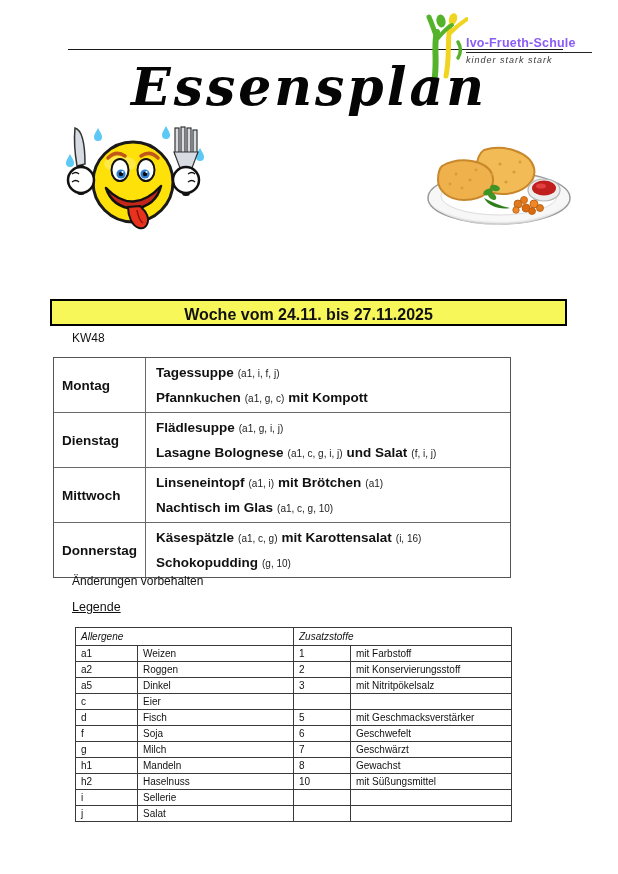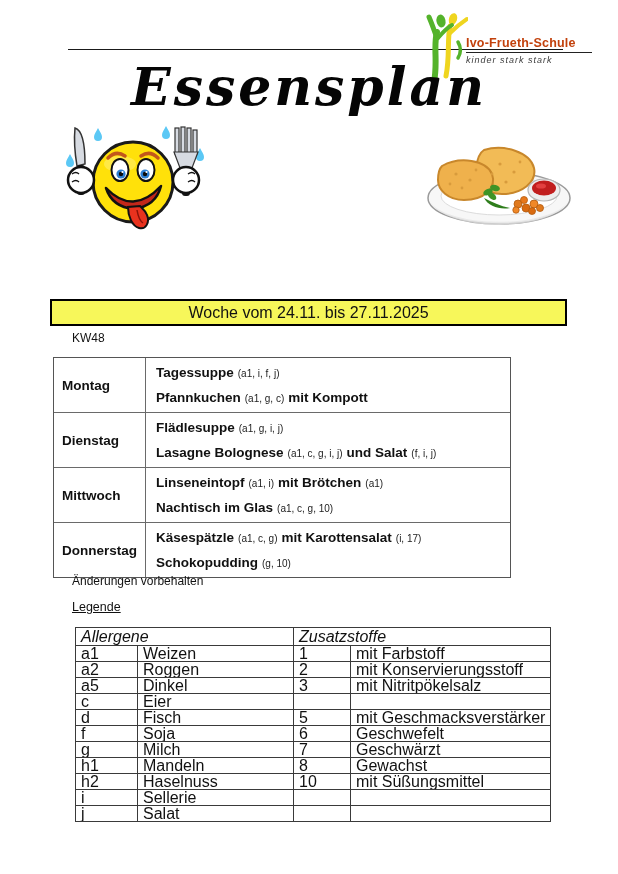--- a/index.html
+++ b/index.html
@@ -10,41 +10,41 @@
   }
   
   .header-rule{
     position:absolute;left:68px;top:49px;width:495px;height:0;
     border-top:1.6px solid #1a1a1a;
   }
   .logo{position:absolute;left:426px;top:12px;width:170px;height:72px;}
   .logo-figures{position:absolute;left:0;top:0;width:42px;height:72px;}
   .logo-text{position:absolute;left:40px;top:24px;width:126px;}
   .logo-name{
-    font-size:12.5px;font-weight:bold;color:#c2410c;letter-spacing:.2px;
+    font-size:12.5px;font-weight:bold;color:#8b5cf6;letter-spacing:.2px;
     border-bottom:1.6px solid #222;padding-bottom:2px;white-space:nowrap;
   }
   .logo-tagline{
     font-size:9px;font-style:italic;color:#3b3b3b;letter-spacing:1px;
     padding-top:2px;white-space:nowrap;
   }
   .doc-title{
     position:absolute;left:0;top:56px;width:618px;text-align:center;
     font-family:"DejaVu Serif",serif;font-weight:bold;font-size:52px;
     letter-spacing:3px;color:#050505;font-style:italic;
   }
   
   .smiley{position:absolute;left:58px;top:118px;width:150px;height:120px;}
   .plate{position:absolute;left:422px;top:136px;width:154px;height:92px;}
   
   .week-banner{
     position:absolute;left:50px;top:299px;width:517px;height:27px;
     box-sizing:border-box;border:2px solid #000;
-    display:flex;align-items:center;justify-content:center;
-    font-size:16px;font-weight:normal;
+    display:flex;align-items:flex-end;justify-content:center;
+    font-size:16px;font-weight:bold;
   }
   .kw-label{position:absolute;left:72px;top:331px;font-size:12px;}
   
   .meal-table{
     position:absolute;left:53px;top:357px;width:458px;
     box-sizing:border-box;border:1.5px solid #555;
   }
   .meal-row{display:flex;border-top:1.5px solid #6a6a6a;}
   .meal-row:first-child{border-top:none;}
   .day-cell{
@@ -56,21 +56,21 @@
   .meal-line{line-height:23px;white-space:nowrap;}
   .meal-line .dish{font-size:13.5px;font-weight:bold;margin-right:4px;}
   .meal-line .codes{font-size:10px;font-weight:normal;margin-right:4px;color:#222;}
   .note{position:absolute;left:72px;top:559px;font-size:12px;margin-top:15px;}
   
   .legend-heading{
     position:absolute;left:72px;top:600px;font-size:12.5px;text-decoration:underline;
   }
   .legend-table{
     position:absolute;left:75px;top:627px;border-collapse:collapse;
-    font-size:16px;table-layout:fixed;
+    font-size:10px;table-layout:fixed;
   }
   .legend-table td,.legend-table th{
     border:1px solid #3a3a3a;padding:1px 5px;text-align:left;
     overflow:hidden;white-space:nowrap;height:13px;line-height:13px;
     font-weight:normal;
   }
   .legend-table th{font-style:italic;height:15px;}
   .col-code{width:62px;}  .col-name{width:156px;}
   .col-num{width:57px;}   .col-desc{width:161px;}
 </style>
@@ -215,21 +215,21 @@
       <div class="meal-row">
         <div class="day-cell">Mittwoch</div>
         <div class="meals-cell">
           <div class="meal-line"><span class="dish">Linseneintopf</span><span class="codes">(a1, i)</span><span class="dish">mit Brötchen</span><span class="codes">(a1)</span></div>
           <div class="meal-line"><span class="dish">Nachtisch im Glas</span><span class="codes">(a1, c, g, 10)</span></div>
         </div>
       </div>
       <div class="meal-row">
         <div class="day-cell">Donnerstag</div>
         <div class="meals-cell">
-          <div class="meal-line"><span class="dish">Käsespätzle</span><span class="codes">(a1, c, g)</span><span class="dish">mit Karottensalat</span><span class="codes">(i, 17)</span></div>
+          <div class="meal-line"><span class="dish">Käsespätzle</span><span class="codes">(a1, c, g)</span><span class="dish">mit Karottensalat</span><span class="codes">(i, 16)</span></div>
           <div class="meal-line"><span class="dish">Schokopudding</span><span class="codes">(g, 10)</span></div>
         </div>
       </div>
     </div>
 
   <div class="note">Änderungen vorbehalten</div>
 
   <div class="legend-heading">Legende</div>
   <table class="legend-table">
     <colgroup>

